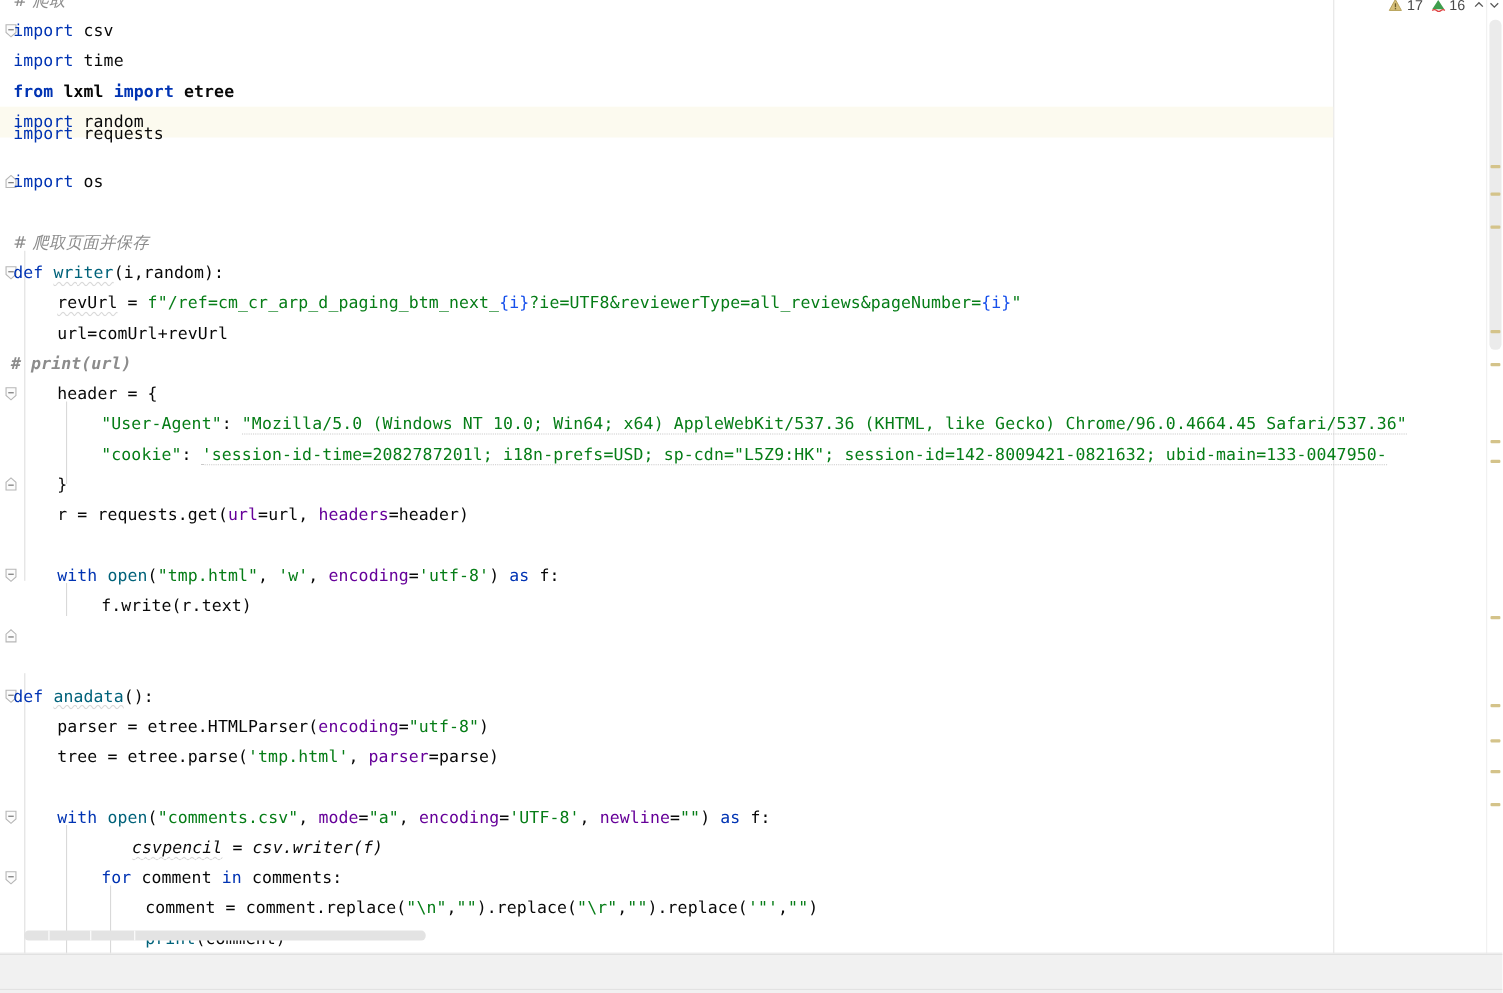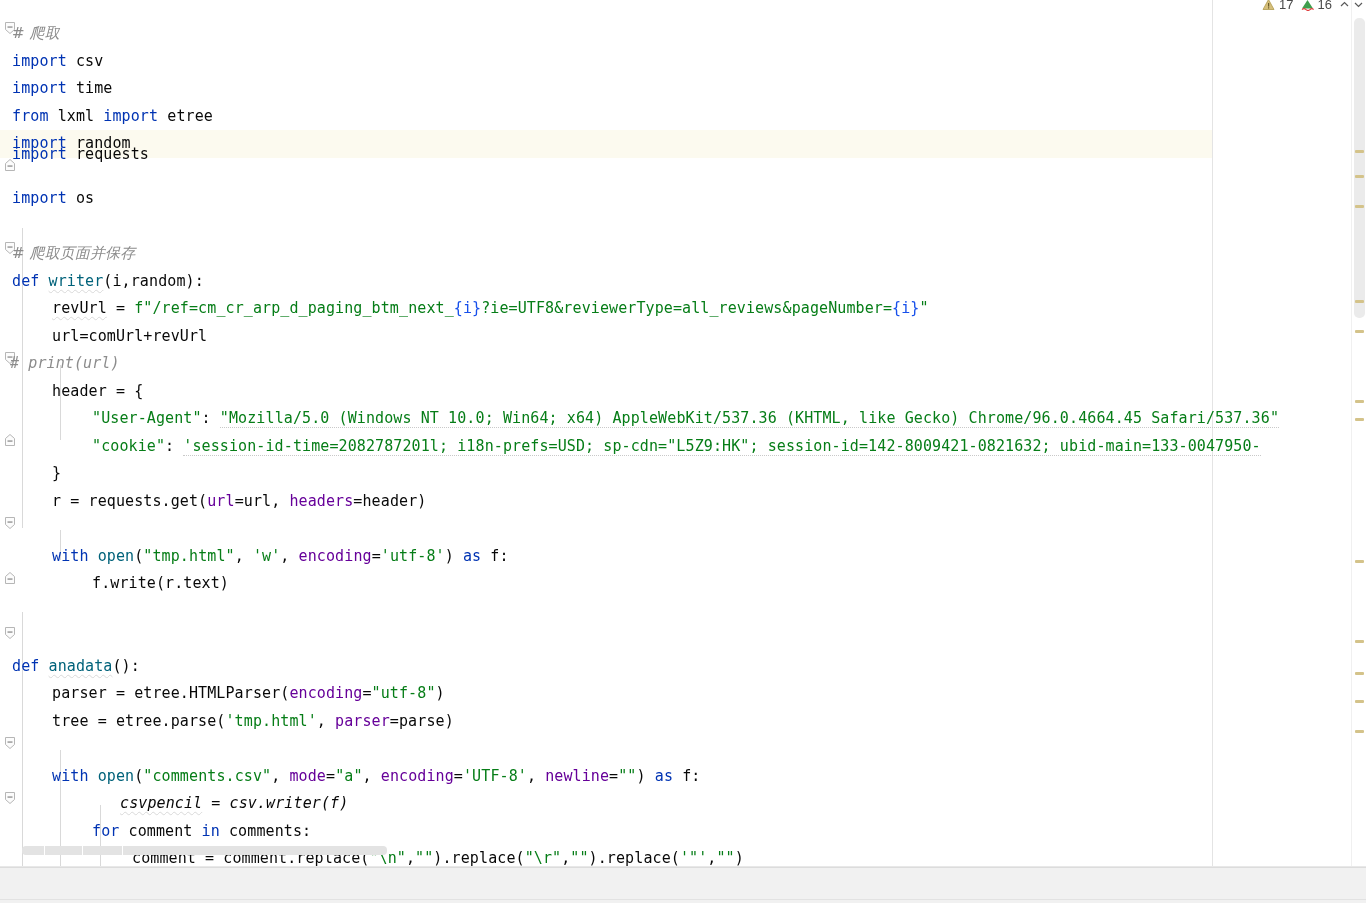--- a/index.html
+++ b/index.html
@@ -21,21 +21,21 @@
   }
   .fold svg{display:block;}
 
   
   .iguide{position:absolute;width:1px;background:#d9d9d9;z-index:1;}
 
   
   .col-guide{position:absolute;top:0;width:1px;height:867px;background:#e4e4e4;z-index:2;}
 
   
-  .code{position:absolute;left:0;top:0;width:1366px;height:867px;z-index:4;margin-top:33px;}
+  .code{position:absolute;left:0;top:0;width:1366px;height:867px;z-index:4;}
   .line{
     position:absolute;left:0;right:0;height:27.5px;line-height:27.5px;
     font-size:15px;letter-spacing:0.1px;white-space:pre;
     font-family:"DejaVu Sans Mono","Liberation Mono",monospace;
     color:#080808;
   }
   .line .txt{display:inline-block;padding-left:10px;}
   .hl-bar{position:absolute;left:0;width:1212px;height:27.5px;background:#fcfaef;z-index:0;}
 
   
@@ -168,31 +168,31 @@
           <path d="M2.5 1.5 h9 v7 l-4.5 4 l-4.5 -4 z" fill="#fcfcfc" stroke="#b6b6b6" stroke-width="1"></path>
           <rect x="4.5" y="5.5" width="5" height="1.1" fill="#7a7a7a"></rect>
         </svg>
       </div>
     </div>
 
   <div class="code" id="code-surface">
       <div class="line" style="top: -13px;"><span class="txt" style="padding-left: 12px;"><span class="cmt"># 爬取</span></span></div>
       <div class="line" style="top: 14.5px;"><span class="txt" style="padding-left: 12px;"><span class="kw">import</span><span class="plain"> csv</span></span></div>
       <div class="line" style="top: 42px;"><span class="txt" style="padding-left: 12px;"><span class="kw">import</span><span class="plain"> time</span></span></div>
-      <div class="line" style="top: 69.5px;"><span class="txt" style="padding-left: 12px;"><span class="kw">from</span><span class="plain"> lxml </span><span class="kw">import</span><span class="plain"> etree</span></span></div>
+      <div class="line" style="top: 69.5px;"><span class="txt" style="padding-left: 12px; font-weight: bold;"><span class="kw">from</span><span class="plain"> lxml </span><span class="kw">import</span><span class="plain"> etree</span></span></div>
       <div class="hl-bar" style="top: 97px;"></div>
       <div class="line" style="top: 97px;"><span class="txt" style="padding-left: 12px;"><span class="kw">import</span><span class="plain"> random</span></span></div>
       <div class="line" style="top: 108px;"><span class="txt" style="padding-left: 12px;"><span class="kw">import</span><span class="plain"> requests</span></span></div>
       <div class="line" style="top: 152px;"><span class="txt" style="padding-left: 12px;"><span class="kw">import</span><span class="plain"> os</span></span></div>
       <div class="line" style="top: 179.5px;"><span class="txt" style="padding-left: 12px;"></span></div>
       <div class="line" style="top: 207px;"><span class="txt" style="padding-left: 12px;"><span class="cmt"># 爬取页面并保存</span></span></div>
       <div class="line" style="top: 234.5px;"><span class="txt" style="padding-left: 12px;"><span class="kw">def</span><span class="plain"> </span><span class="fnd sq">writer</span><span class="plain">(i,random):</span></span></div>
       <div class="line" style="top: 262px;"><span class="txt" style="padding-left: 52px;"><span class="plain sq">revUrl</span><span class="plain"> = </span><span class="str">f"/ref=cm_cr_arp_d_paging_btm_next_</span><span class="num">{i}</span><span class="str">?ie=UTF8&amp;reviewerType=all_reviews&amp;pageNumber=</span><span class="num">{i}</span><span class="str">"</span></span></div>
       <div class="line" style="top: 289.5px;"><span class="txt" style="padding-left: 52px;"><span class="plain">url=comUrl+revUrl</span></span></div>
-      <div class="line" style="top: 317px;"><span class="txt" style=""><span class="cmtm"># print(url)</span></span></div>
+      <div class="line" style="top: 317px;"><span class="txt" style=" font-weight: bold;"><span class="cmtm"># print(url)</span></span></div>
       <div class="line" style="top: 344.5px;"><span class="txt" style="padding-left: 52px;"><span class="plain">header = {</span></span></div>
       <div class="line" style="top: 372px;"><span class="txt" style="padding-left: 92px;"><span class="str">"User-Agent"</span><span class="plain">: </span><span class="str sq2">"Mozilla/5.0 (Windows NT 10.0; Win64; x64) AppleWebKit/537.36 (KHTML, like Gecko) Chrome/96.0.4664.45 Safari/537.36"</span></span></div>
       <div class="line" style="top: 399.5px;"><span class="txt" style="padding-left: 92px;"><span class="str">"cookie"</span><span class="plain">: </span><span class="str sq2">'session-id-time=2082787201l; i18n-prefs=USD; sp-cdn="L5Z9:HK"; session-id=142-8009421-0821632; ubid-main=133-0047950-</span></span></div>
       <div class="line" style="top: 427px;"><span class="txt" style="padding-left: 52px;"><span class="plain">}</span></span></div>
       <div class="line" style="top: 454.5px;"><span class="txt" style="padding-left: 52px;"><span class="plain">r = requests.get(</span><span class="kwarg">url</span><span class="plain">=url, </span><span class="kwarg">headers</span><span class="plain">=header)</span></span></div>
       <div class="line" style="top: 482px;"><span class="txt" style="padding-left: 52px;"></span></div>
       <div class="line" style="top: 509.5px;"><span class="txt" style="padding-left: 52px;"><span class="kw">with</span><span class="plain"> </span><span class="fn">open</span><span class="plain">(</span><span class="str">"tmp.html"</span><span class="plain">, </span><span class="str">'w'</span><span class="plain">, </span><span class="kwarg">encoding</span><span class="plain">=</span><span class="str">'utf-8'</span><span class="plain">) </span><span class="kw">as</span><span class="plain"> f:</span></span></div>
       <div class="line" style="top: 537px;"><span class="txt" style="padding-left: 92px;"><span class="plain">f.write(r.text)</span></span></div>
       <div class="line" style="top: 564.5px;"><span class="txt" style="padding-left: 12px;"></span></div>
       <div class="line" style="top: 619.5px;"><span class="txt" style="padding-left: 12px;"><span class="kw">def</span><span class="plain"> </span><span class="fnd sq">anadata</span><span class="plain">():</span></span></div>

